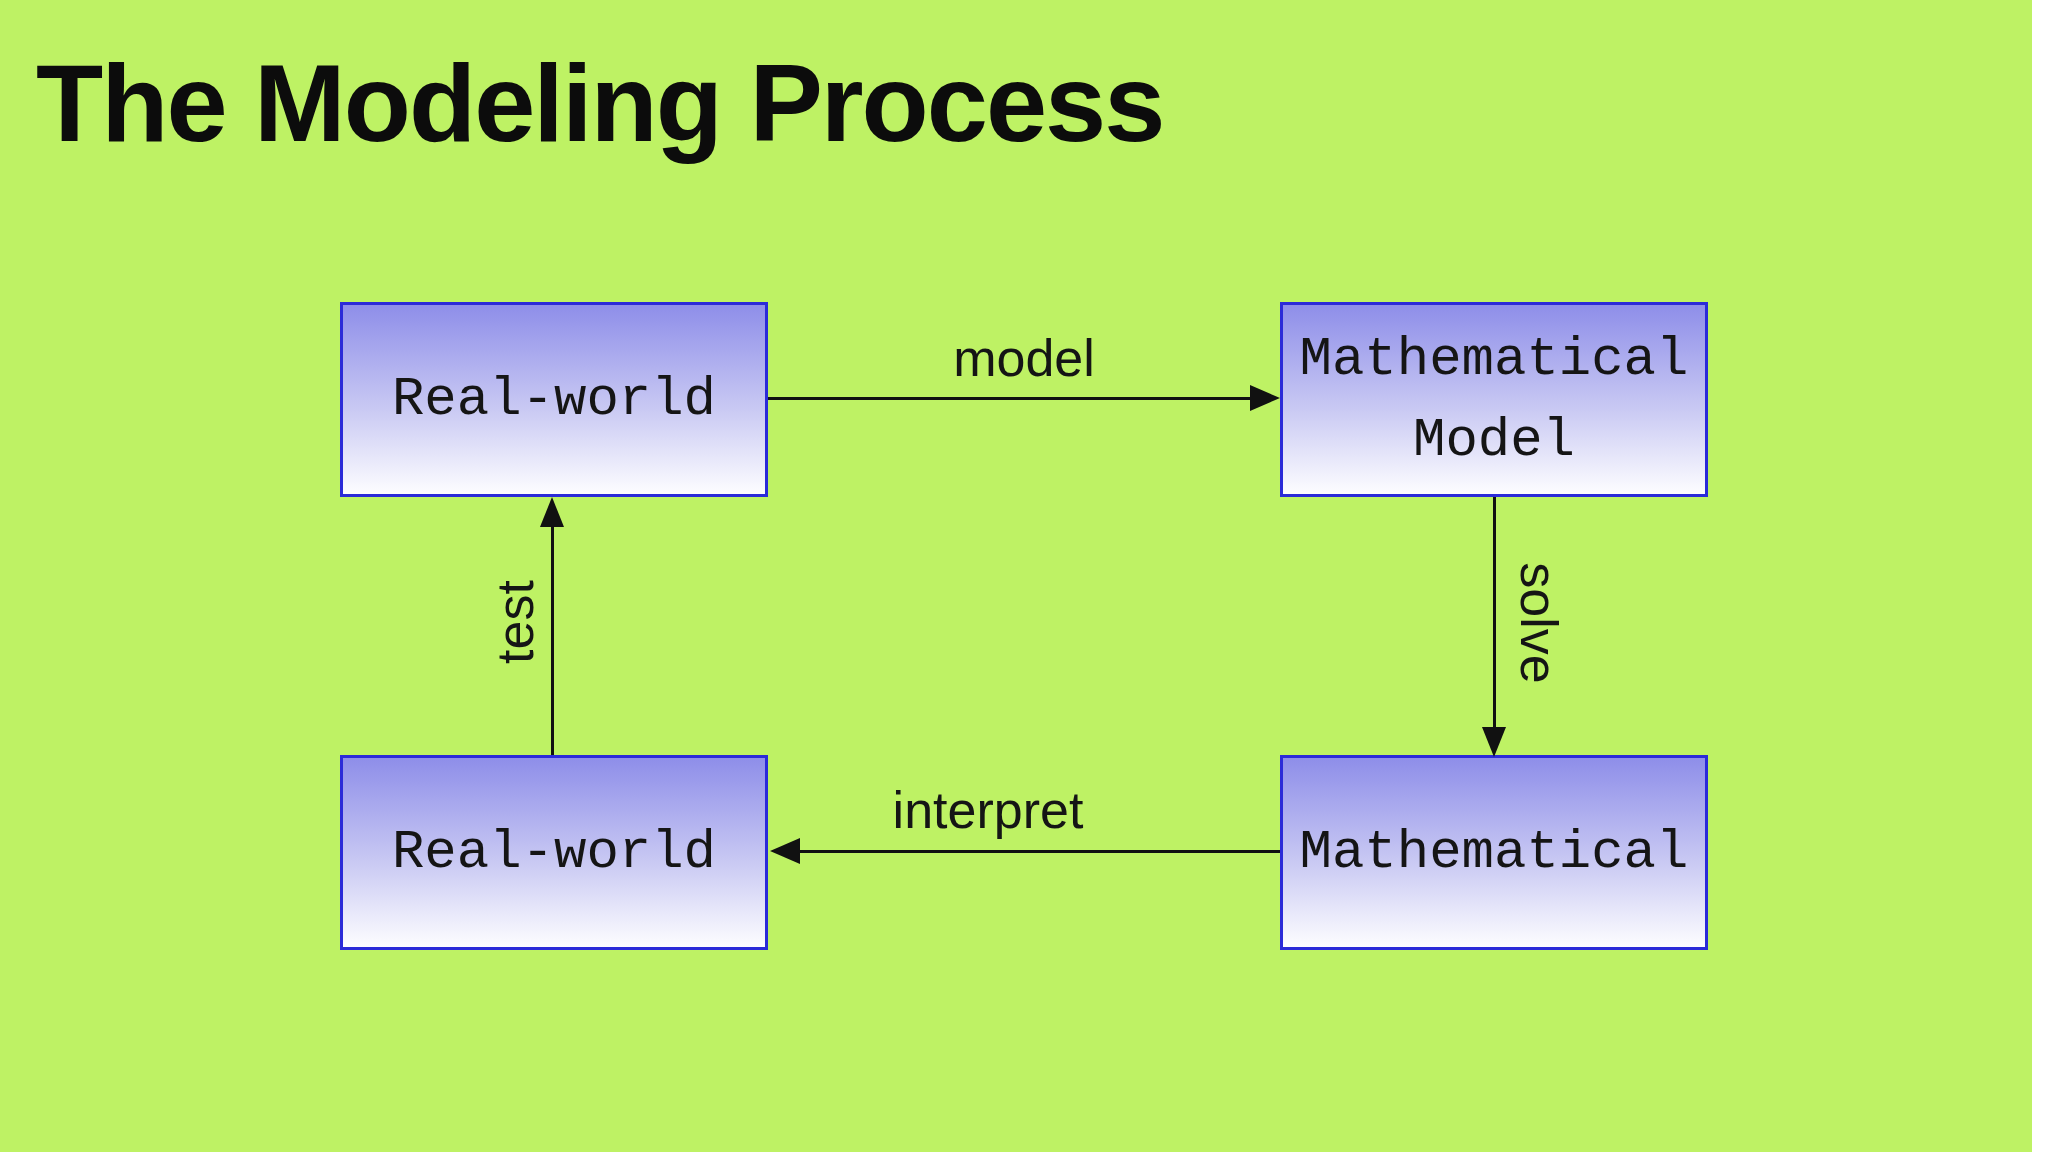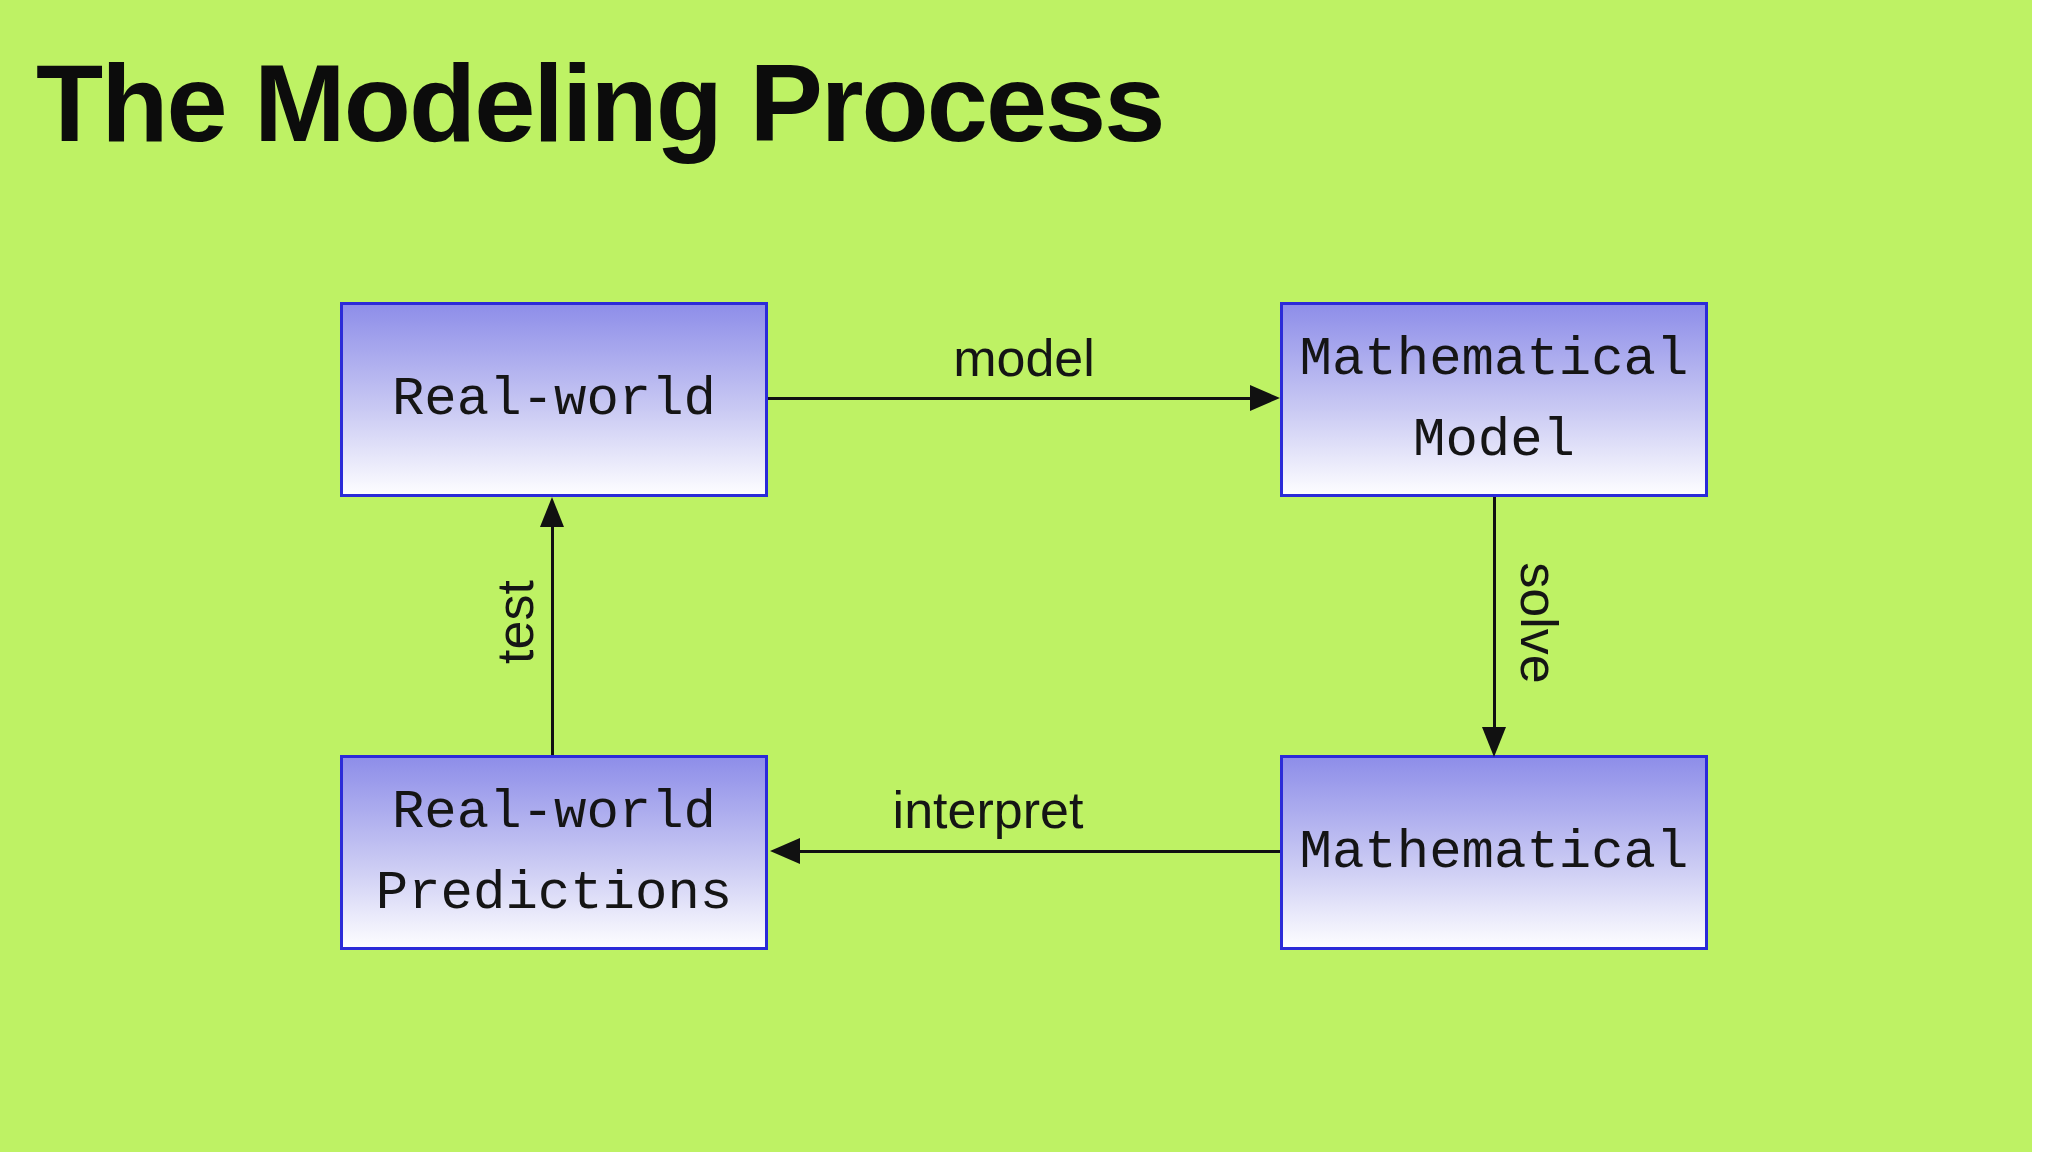--- a/index.html
+++ b/index.html
@@ -113,21 +113,20 @@
 
   <div class="node node-bottom-right">
     <div>
       <div>Mathematical</div>
     </div>
   </div>
 
   <div class="node node-bottom-left">
     <div>
       <div>Real-world</div>
-      <div>Predictions</div>
     </div>
   </div>
 
   <div class="h-line edge-model-line"></div>
   <div class="head head-right edge-model-head"></div>
   <div class="edge-label edge-label-h edge-model-label">model</div>
 
   <div class="v-line edge-solve-line"></div>
   <div class="head head-down edge-solve-head"></div>
   <div class="edge-label edge-label-v rot-cw edge-solve-label">solve</div>

